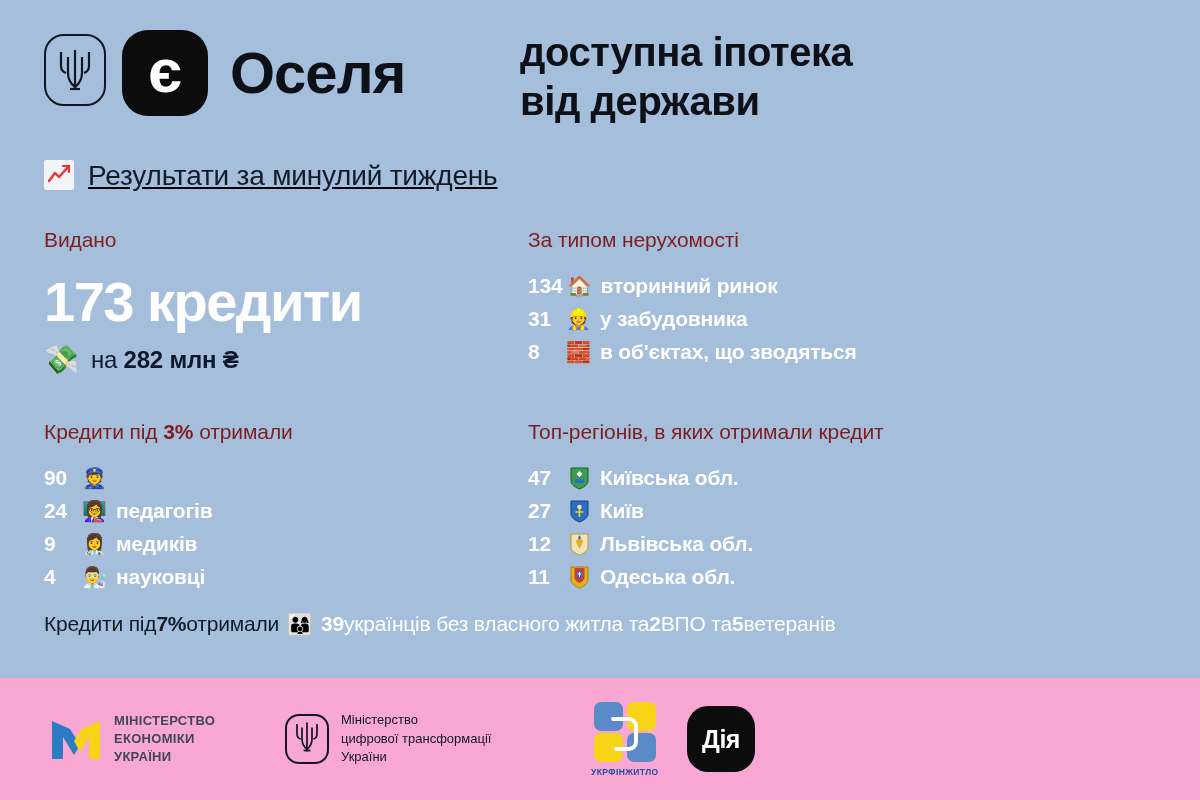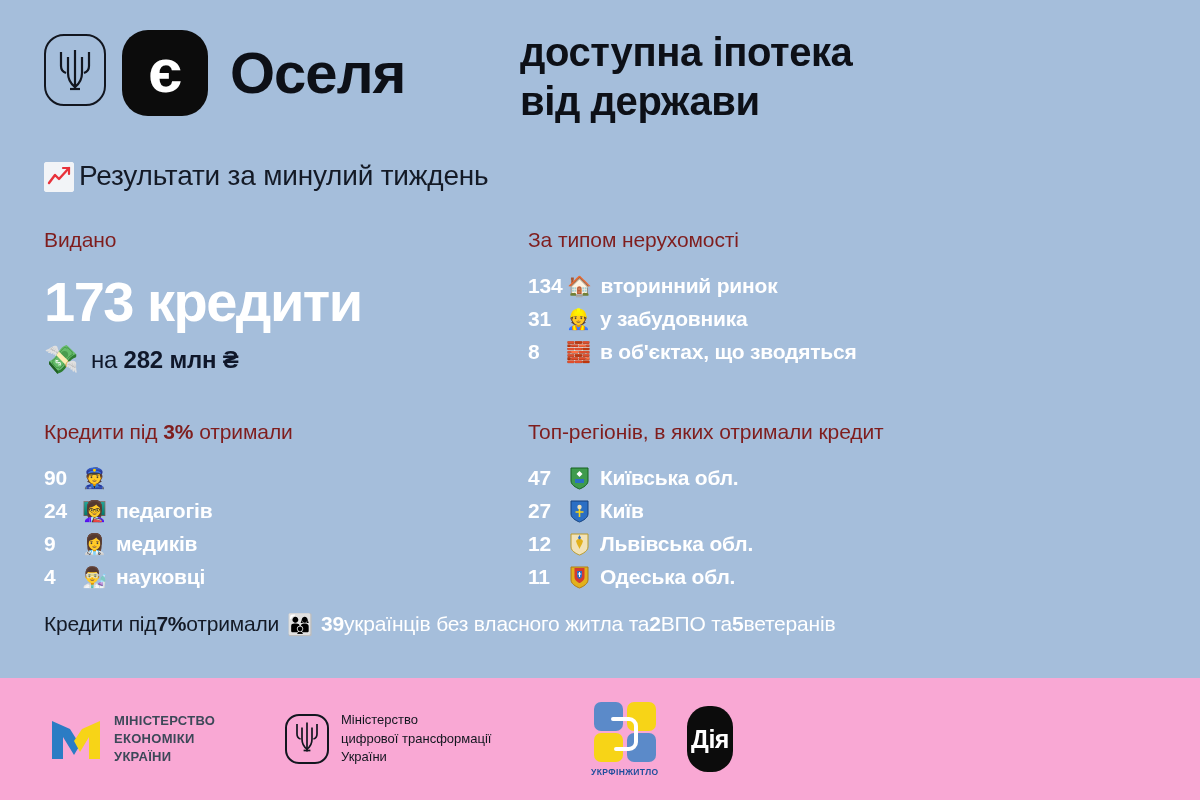--- a/index.html
+++ b/index.html
@@ -47,21 +47,21 @@
   }
   .tagline {
     position: absolute; left: 520px; top: 28px;
     font-size: 40px; font-weight: 700; line-height: 1.22;
     color: #0d1017; letter-spacing: -0.4px;
   }
 
   
   .subtitle-row {
     position: absolute; left: 44px; top: 160px;
-    display: flex; align-items: flex-end; gap: 5px;
+    display: flex; align-items: flex-start; gap: 14px; text-decoration: underline;
   }
   .chart-icon {
     width: 30px; height: 30px;
     background: #f2f4f7;
     border-radius: 3px;
     display: block;
   }
   .subtitle-text {
     font-size: 28px; font-weight: 400; color: #141a26;
     letter-spacing: -0.2px;
@@ -152,21 +152,21 @@
     font-size: 13px; font-weight: 400; line-height: 1.42; color: #12161f;
   }
   .logo-ukrfin { position: absolute; left: 575px; text-align: center; margin-left: 16px; }
   .ukrfin-mark { width: 64px; height: 62px; margin: 0 auto; display: block; }
   .ukrfin-text {
     margin-top: 4px; font-size: 8.5px; font-weight: 700;
     color: #1f4e9c; letter-spacing: 0.4px;
   }
   .logo-diia { position: absolute; left: 687px; }
   .diia-badge {
-    width: 46px; height: 66px; background: #0c0c0c;
+    width: 68px; height: 66px; background: #0c0c0c;
     border-radius: 21px;
     display: flex; align-items: center; justify-content: center;
   }
   .diia-badge span {
     color: #fff; font-size: 25px; font-weight: 700; letter-spacing: -0.5px;
   }
 </style>
 </head>
 <body>
 

